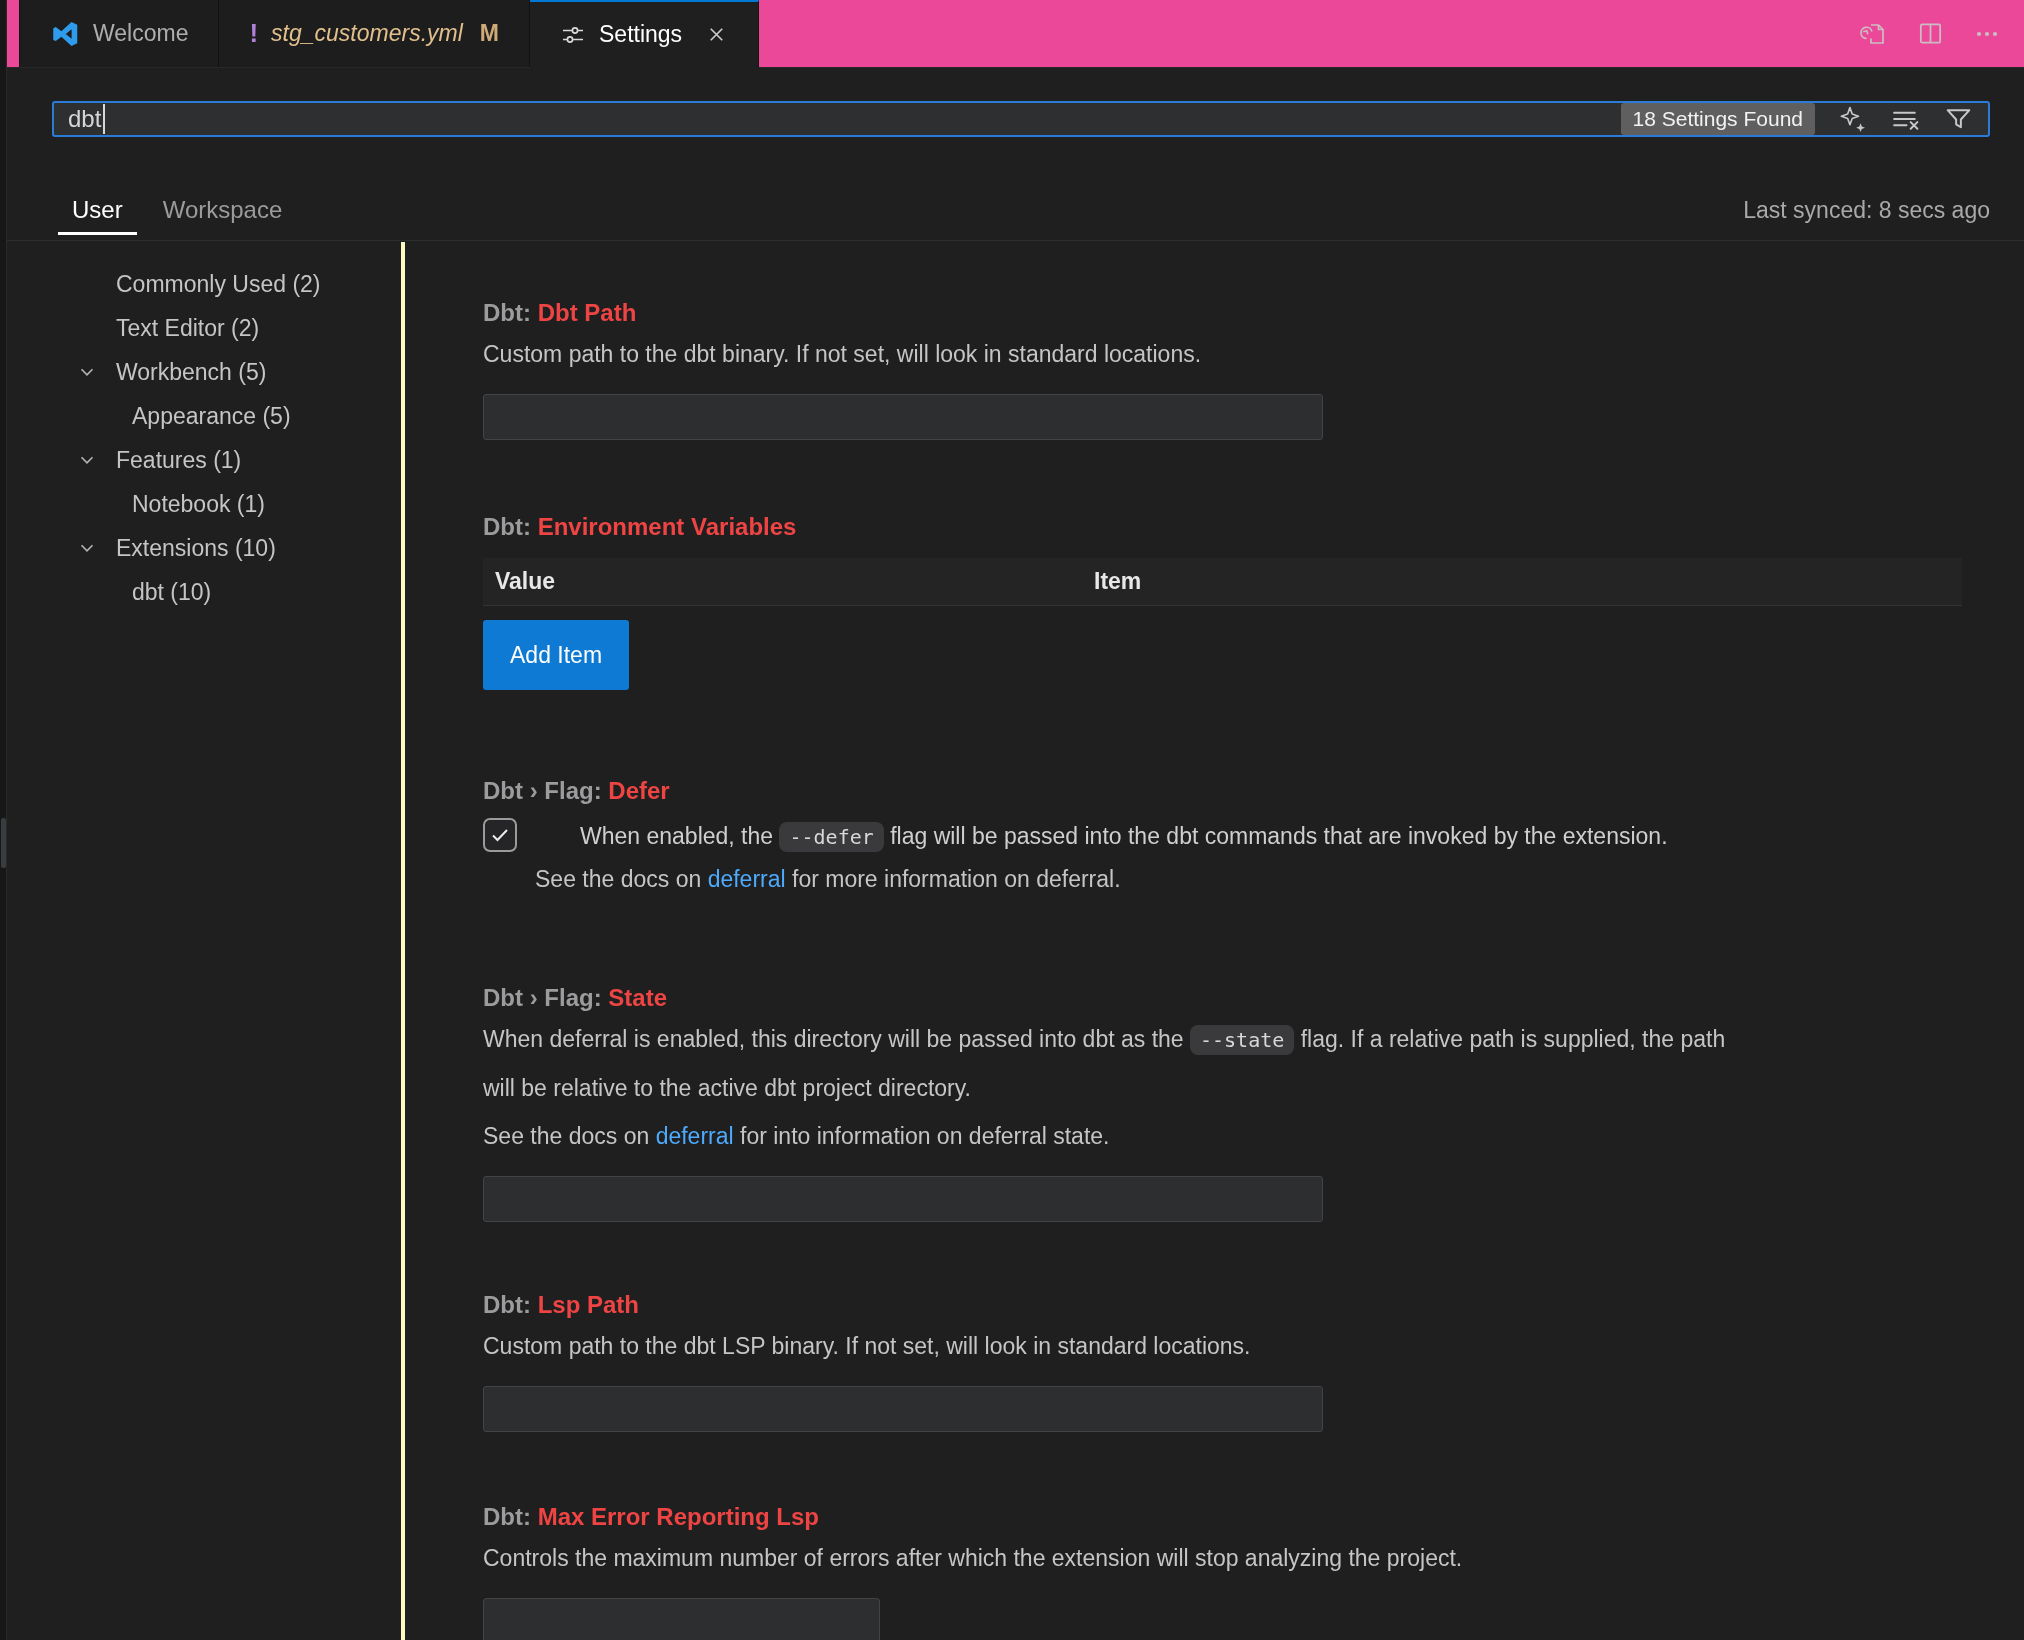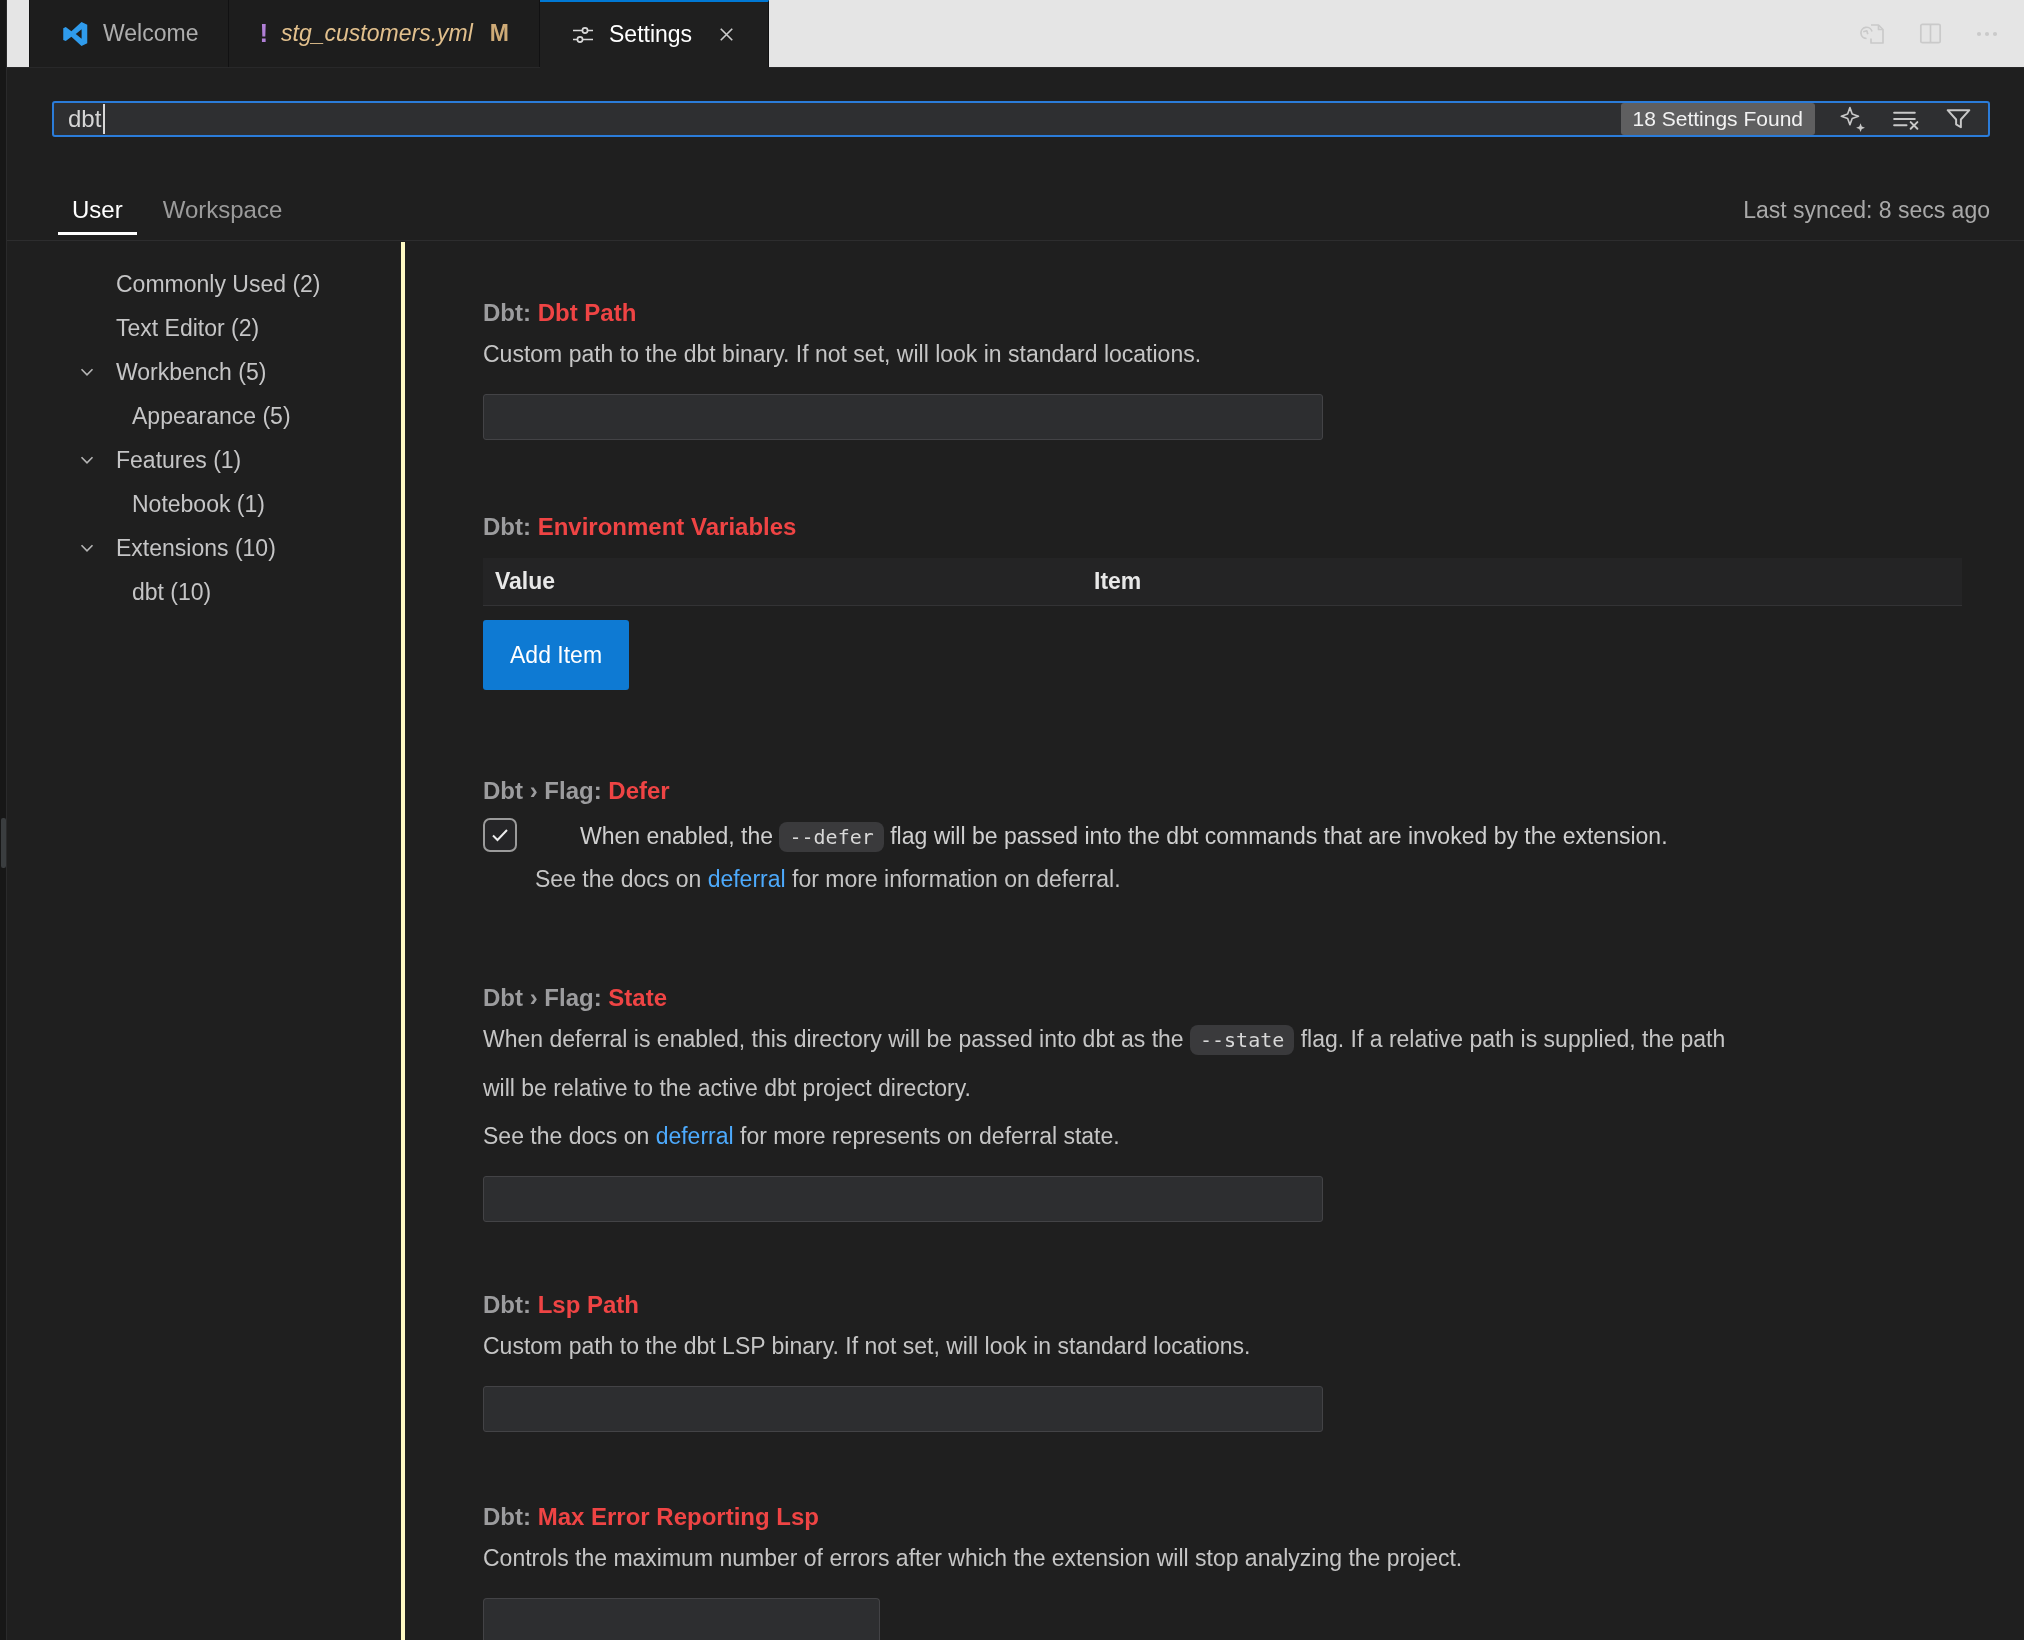--- a/index.html
+++ b/index.html
@@ -16,23 +16,23 @@
   
   .left-rail{
     position:absolute; left:0; top:0; width:7px; height:1640px;
     background:#171717; border-right:1px solid #2a2a2b; z-index:50;
   }
   .rail-thumb{ position:absolute; left:1px; top:818px; width:5px; height:50px; background:#3a3d3f; border-radius:2px;}
 
   
   .tabbar{
     position:absolute; top:0; left:0; right:0; height:68px;
-    background:#e5e5e5; display:flex; align-items:stretch;
+    background:#ec4899; display:flex; align-items:stretch;
     border-bottom:1px solid #282829;
-    padding-left:29px;
+    padding-left:19px;
   }
   .tab{
     display:flex; align-items:center; gap:13px;
     padding:0 30px; background:#1d1d1d; border-right:1px solid #111112;
     font-size:23px; color:#aeaeae; position:relative; cursor:pointer;
   }
   .tab.first{ border-left:1px solid #111112; }
   .tab.active{
     background:#1f1f1f; color:#ffffff;
     border-top:2.5px solid #0078d4;
@@ -331,21 +331,21 @@
 
     <div class="mt-s4">
       <div class="setting-title">
         <span class="cat">Dbt › Flag: </span><span class="nm">State</span>
       </div>
       <div class="setting-desc">
         <span>When deferral is enabled, this directory will be passed into dbt as the </span><span class="code-chip">--state</span><span> flag. If a relative path is supplied, the path</span><br>
         <span>will be relative to the active dbt project directory.</span>
       </div>
       <div class="docs-line docs-tight">
-        <span>See the docs on </span><a class="doc-link">deferral</a><span> for more represents on deferral state.</span>
+        <span>See the docs on </span><a class="doc-link">deferral</a><span> for into information on deferral state.</span>
       </div>
       <input class="text-input" type="text" value="" style="">
     </div>
 
     <div class="mt-s5">
       <div class="setting-title">
         <span class="cat">Dbt: </span><span class="nm">Lsp Path</span>
       </div>
       <div class="setting-desc">Custom path to the dbt LSP binary. If not set, will look in standard locations.</div>
       <input class="text-input" type="text" value="" style="">

